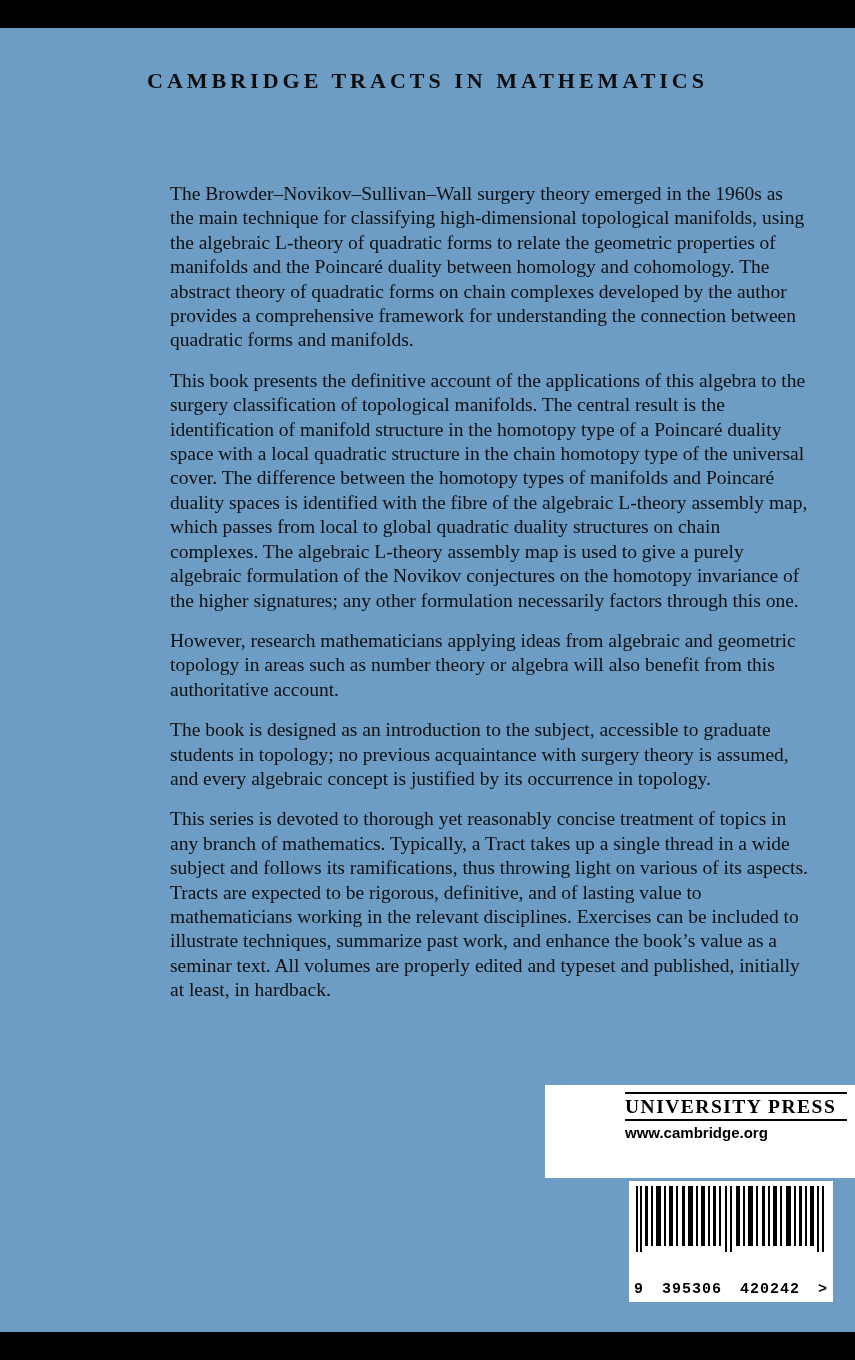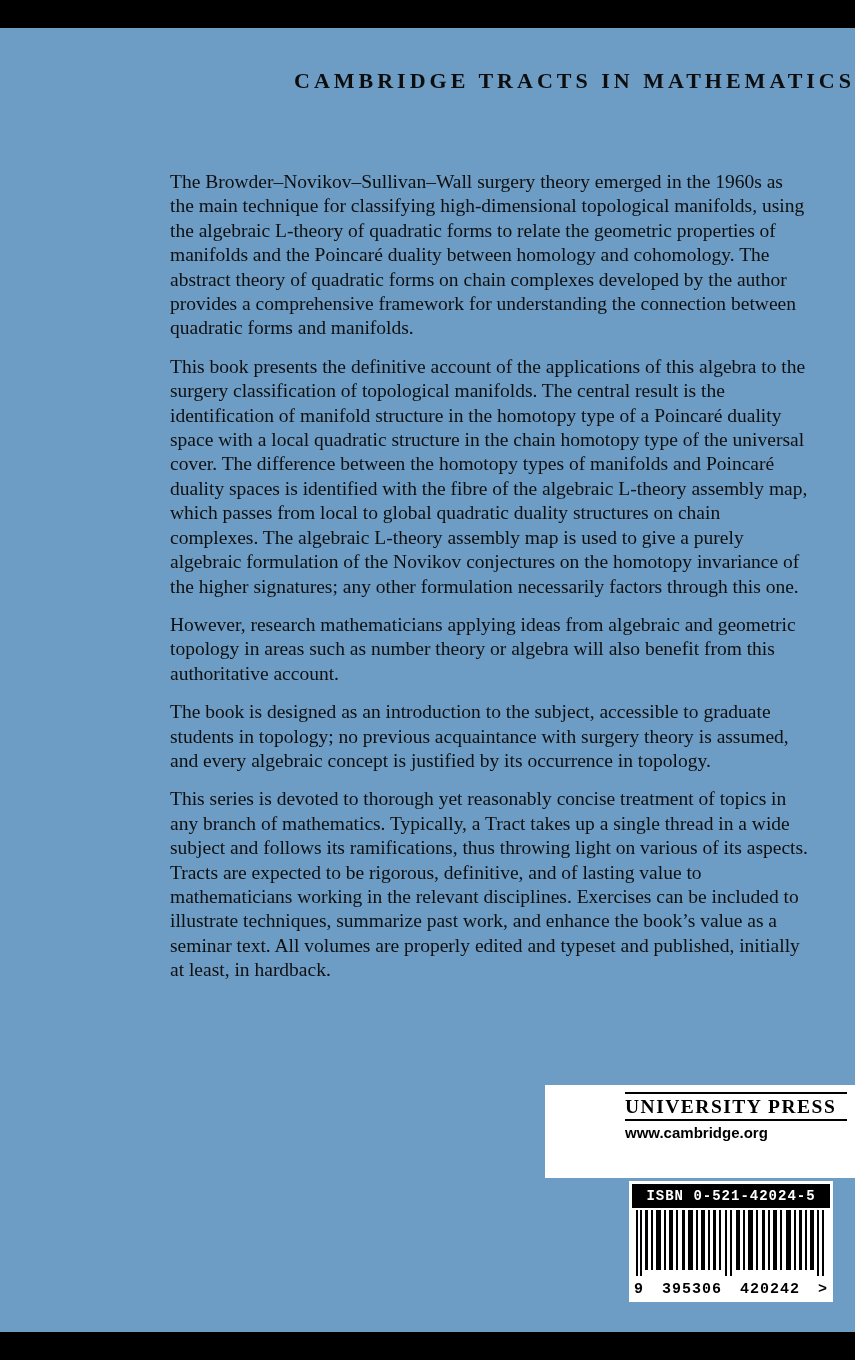--- a/index.html
+++ b/index.html
@@ -31,37 +31,37 @@
     background: #000000;
   }
   .top-bar { top: 0; }
   .bottom-bar { bottom: 0; }
 
   .series-title {
     position: absolute;
     top: 68px;
     left: 0;
     width: 100%;
-    text-align: right;
+    text-align: center;
     font-family: "Liberation Serif", serif;
     font-weight: 700;
     font-size: 22px;
     letter-spacing: 4px;
     color: #0d0d0d;
   }
 
   .body-text {
     position: absolute;
     top: 166px;
     left: 170px;
     width: 640px;
     color: #0f0f0f;
   }
   .body-text p {
-    margin: 4px 0 14px 0;
+    margin: 16px 0 14px 0;
     font-size: 19.5px;
     line-height: 24.4px;
     text-align: left;
   }
 
   
   .publisher-box {
     position: absolute;
     left: 545px;
     top: 1085px;
@@ -166,21 +166,20 @@
   </div>
 
   <div class="publisher-box">
     <div class="publisher-rule"></div>
     <div class="publisher-subtitle">UNIVERSITY PRESS</div>
     <div class="publisher-rule thin"></div>
     <div class="publisher-url">www.cambridge.org</div>
   </div>
 
   <div class="barcode-box">
-    <div class="isbn-strip">ISBN 0-521-42024-5</div>
     <div class="bars-area">
       <svg width="190" height="66" viewBox="0 0 190 66" xmlns="http://www.w3.org/2000/svg">
 
         <rect x="0" y="0" width="2" height="66" fill="#000"></rect>
         <rect x="4" y="0" width="2" height="66" fill="#000"></rect>
 
         <rect x="9" y="0" width="3" height="60" fill="#000"></rect>
         <rect x="15" y="0" width="2" height="60" fill="#000"></rect>
         <rect x="20" y="0" width="5" height="60" fill="#000"></rect>
         <rect x="28" y="0" width="2" height="60" fill="#000"></rect>

